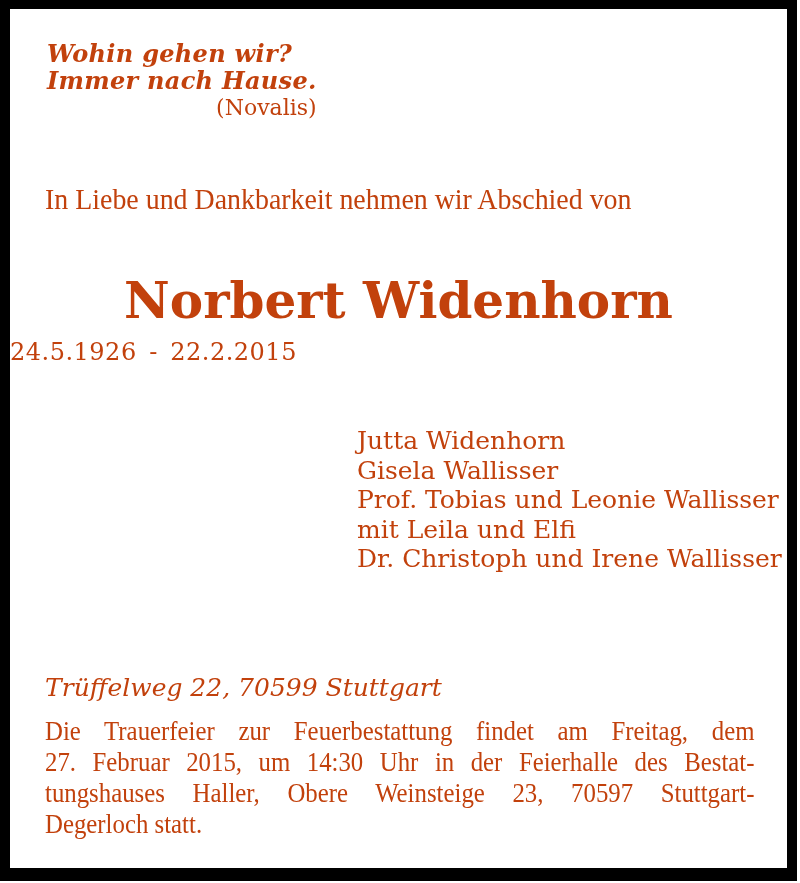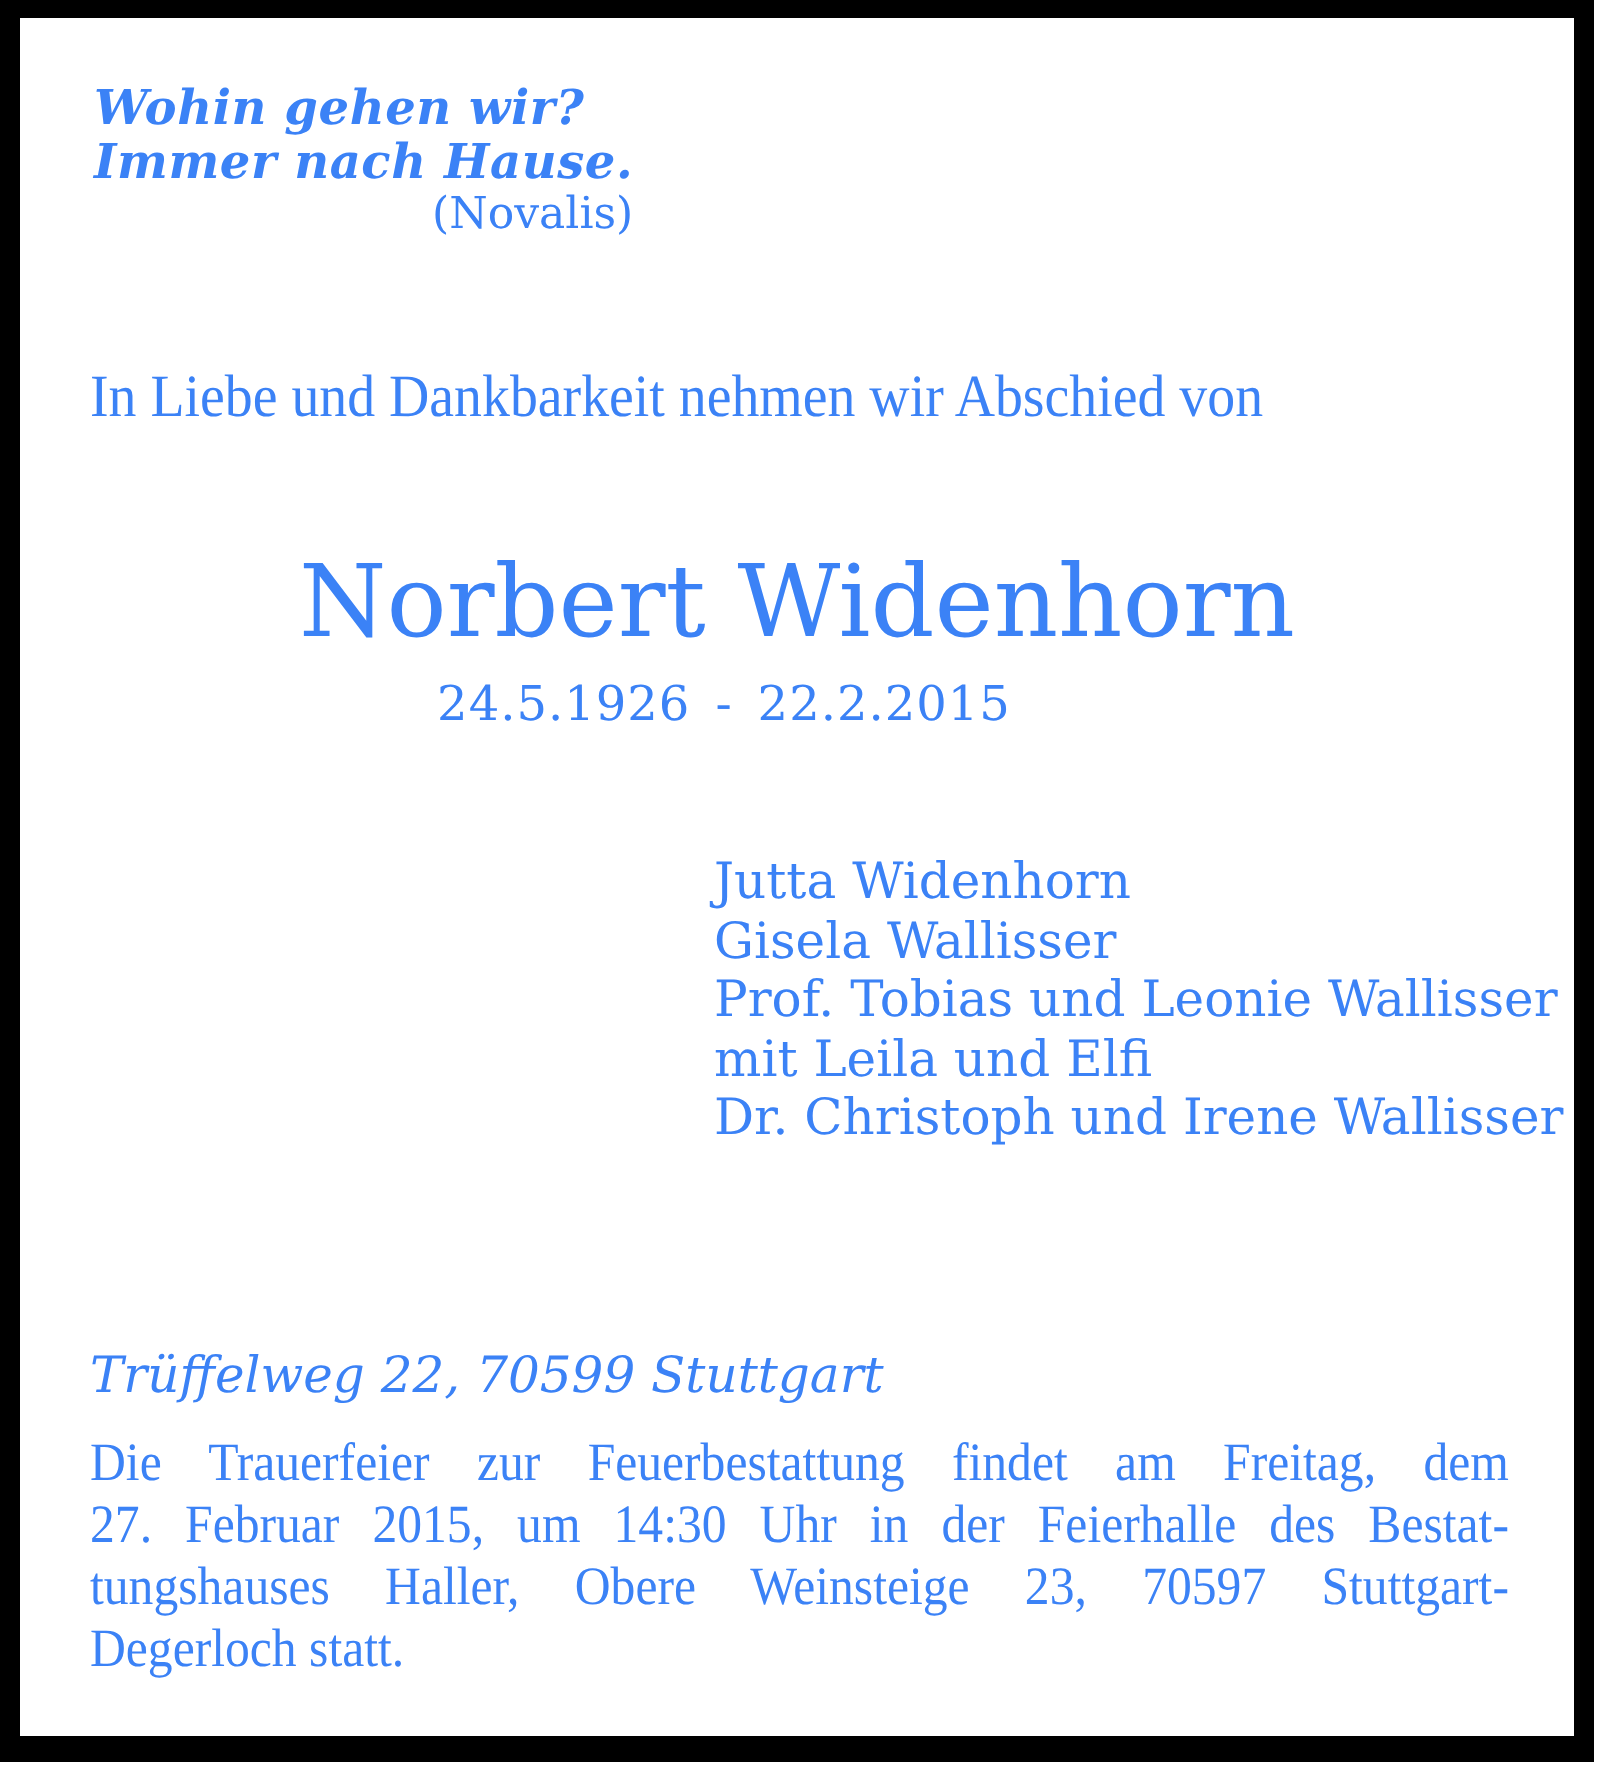--- a/index.html
+++ b/index.html
@@ -5,21 +5,21 @@
   html, body {
     margin: 0;
     padding: 0;
     background: #ffffff;
   }
   .page {
     position: relative;
     width: 800px;
     height: 883px;
     background: #ffffff;
-    color: #3b82f6;
+    color: #c2410c;
     font-family: "DejaVu Serif", serif;
     overflow: hidden;
   }
   .frame {
     position: absolute;
     left: 0;
     top: 0;
     width: 797px;
     height: 881px;
     box-sizing: border-box;
@@ -56,29 +56,28 @@
     white-space: nowrap;
   }
   .name {
     position: absolute;
     left: 10px;
     width: 777px;
     top: 274px;
     text-align: center;
     font-size: 50px;
     line-height: 54px;
-    font-weight: normal;
+    font-weight: bold;
     margin: 0;
   }
   .dates {
     position: absolute;
     left: 10px;
     width: 704px;
     top: 338px;
-    text-align: center;
     font-size: 24px;
     line-height: 28px;
     letter-spacing: 0.5px;
   }
   .mourners {
     position: absolute;
     left: 357px;
     top: 426px;
     font-size: 25px;
     line-height: 29.5px;

